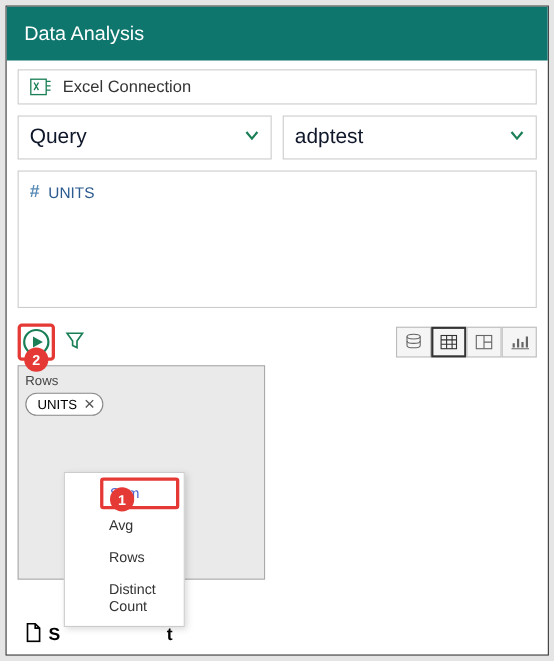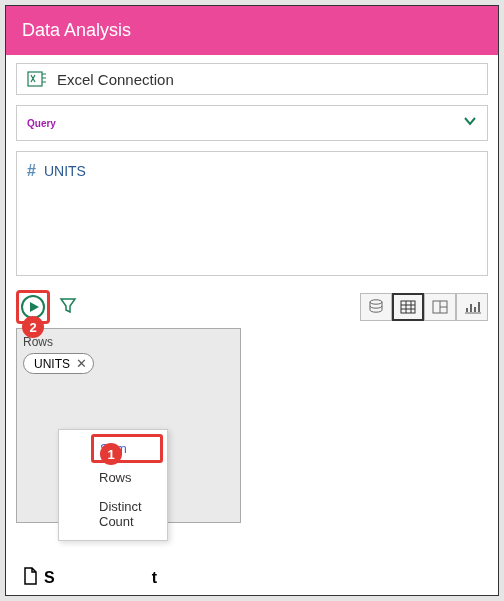--- a/index.html
+++ b/index.html
@@ -1,26 +1,26 @@
 <!DOCTYPE html>
 <html><head>
 <meta charset="utf-8">
 <style>
 * { box-sizing: border-box; margin: 0; padding: 0; }
 body { font-family: Arial, sans-serif; background: #e5e5e5; width: 504px; height: 601px; overflow: hidden; position: relative; }
 .outer { background: #fff; border: 1px solid #333; margin: 5px; height: 591px; position: relative; overflow: hidden; }
-.header { background: #ec4899; color: #fff; padding: 14px 16px; font-size: 18px; font-weight: 500; }
+.header { background: #0f766e; color: #fff; padding: 14px 16px; font-size: 18px; font-weight: 500; }
 .content { padding: 8px 10px 0 10px; }
 .row { margin-bottom: 10px; }
 .excel-row { border: 1px solid #ccc; padding: 6px 10px; display: flex; align-items: center; gap: 10px; }
 .excel-icon { display: inline-flex; }
 .excel-label { font-size: 15px; color: #333; }
 .dd-row { display: flex; gap: 10px; }
 .dd { flex: 1; border: 1px solid #ccc; padding: 8px 10px; display: flex; justify-content: space-between; align-items: center; cursor: pointer; }
-.dd-label { color: #a21caf; font-size: 10px; font-weight: 700; }
+.dd-label { color: #0f172a; font-size: 19px; font-weight: 400; }
 .chev { color: #1a7f56; }
 .fields-box { border: 1px solid #ccc; padding: 10px; height: 125px; }
 .field-item { display: flex; align-items: center; gap: 8px; }
 .hash { color: #5a8db8; font-size: 16px; font-weight: bold; }
 .field-name { color: #2b5a8f; font-size: 14px; }
 .badge { position: absolute; width: 22px; height: 22px; border-radius: 50%; background: #e53935; color: #fff; display: flex; align-items: center; justify-content: center; font-size: 13px; font-weight: bold; z-index: 20; }
 .badge-2 { left: 16px; top: 310px; }
 .badge-1 { left: 94px; top: 437px; }
 .toolbar { display: flex; align-items: center; justify-content: space-between; padding: 4px 10px; margin-top: 6px; }
 .tb-left { display: flex; align-items: center; gap: 8px; }
@@ -55,20 +55,26 @@
             <path d="M4 5 L8 12 M8 5 L4 12" stroke="#1a7f56" stroke-width="1.2"></path>
             <path d="M15 4 h4 M15 8 h4 M15 12 h4" stroke="#1a7f56" stroke-width="1.2"></path>
           </svg>
       </span>
       <span class="excel-label">Excel Connection</span>
     </div>
 
     <div class="row dd-row">
       <div class="dd">
         <span class="dd-label">Query</span>
+        <span class="chev"><svg width="14" height="14">
+              <path d="M2 4 L7 10 L12 4" fill="none" stroke="#1a7f56" stroke-width="2"></path>
+            </svg></span>
+      </div>
+      <div class="dd">
+        <span class="dd-label">adptest</span>
         <span class="chev"><svg width="14" height="14">
               <path d="M2 4 L7 10 L12 4" fill="none" stroke="#1a7f56" stroke-width="2"></path>
             </svg></span>
       </div>
     </div>
 
     <div class="row fields-box">
       <div class="field-item">
         <span class="hash">#</span>
         <span class="field-name">UNITS</span>
@@ -125,20 +131,21 @@
       <div class="rows-label">Rows</div>
       <div class="pill">
         <span>UNITS</span>
         <span class="pill-x">✕</span>
       </div>
     </div>
   </div>
 
   <div class="menu">
     <div class="menu-item sel">Sum</div>
+    <div class="menu-item">Avg</div>
     <div class="menu-item">Rows</div>
     <div class="menu-item">Distinct Count</div>
   </div>
 
   <div class="badge badge-1">1</div>
 
   <div class="footer">
     <span><svg width="16" height="18">
           <path d="M3 1 h7 l4 4 v12 h-11 Z M10 1 v4 h4" fill="none" stroke="#000" stroke-width="1.5"></path>
         </svg></span>

